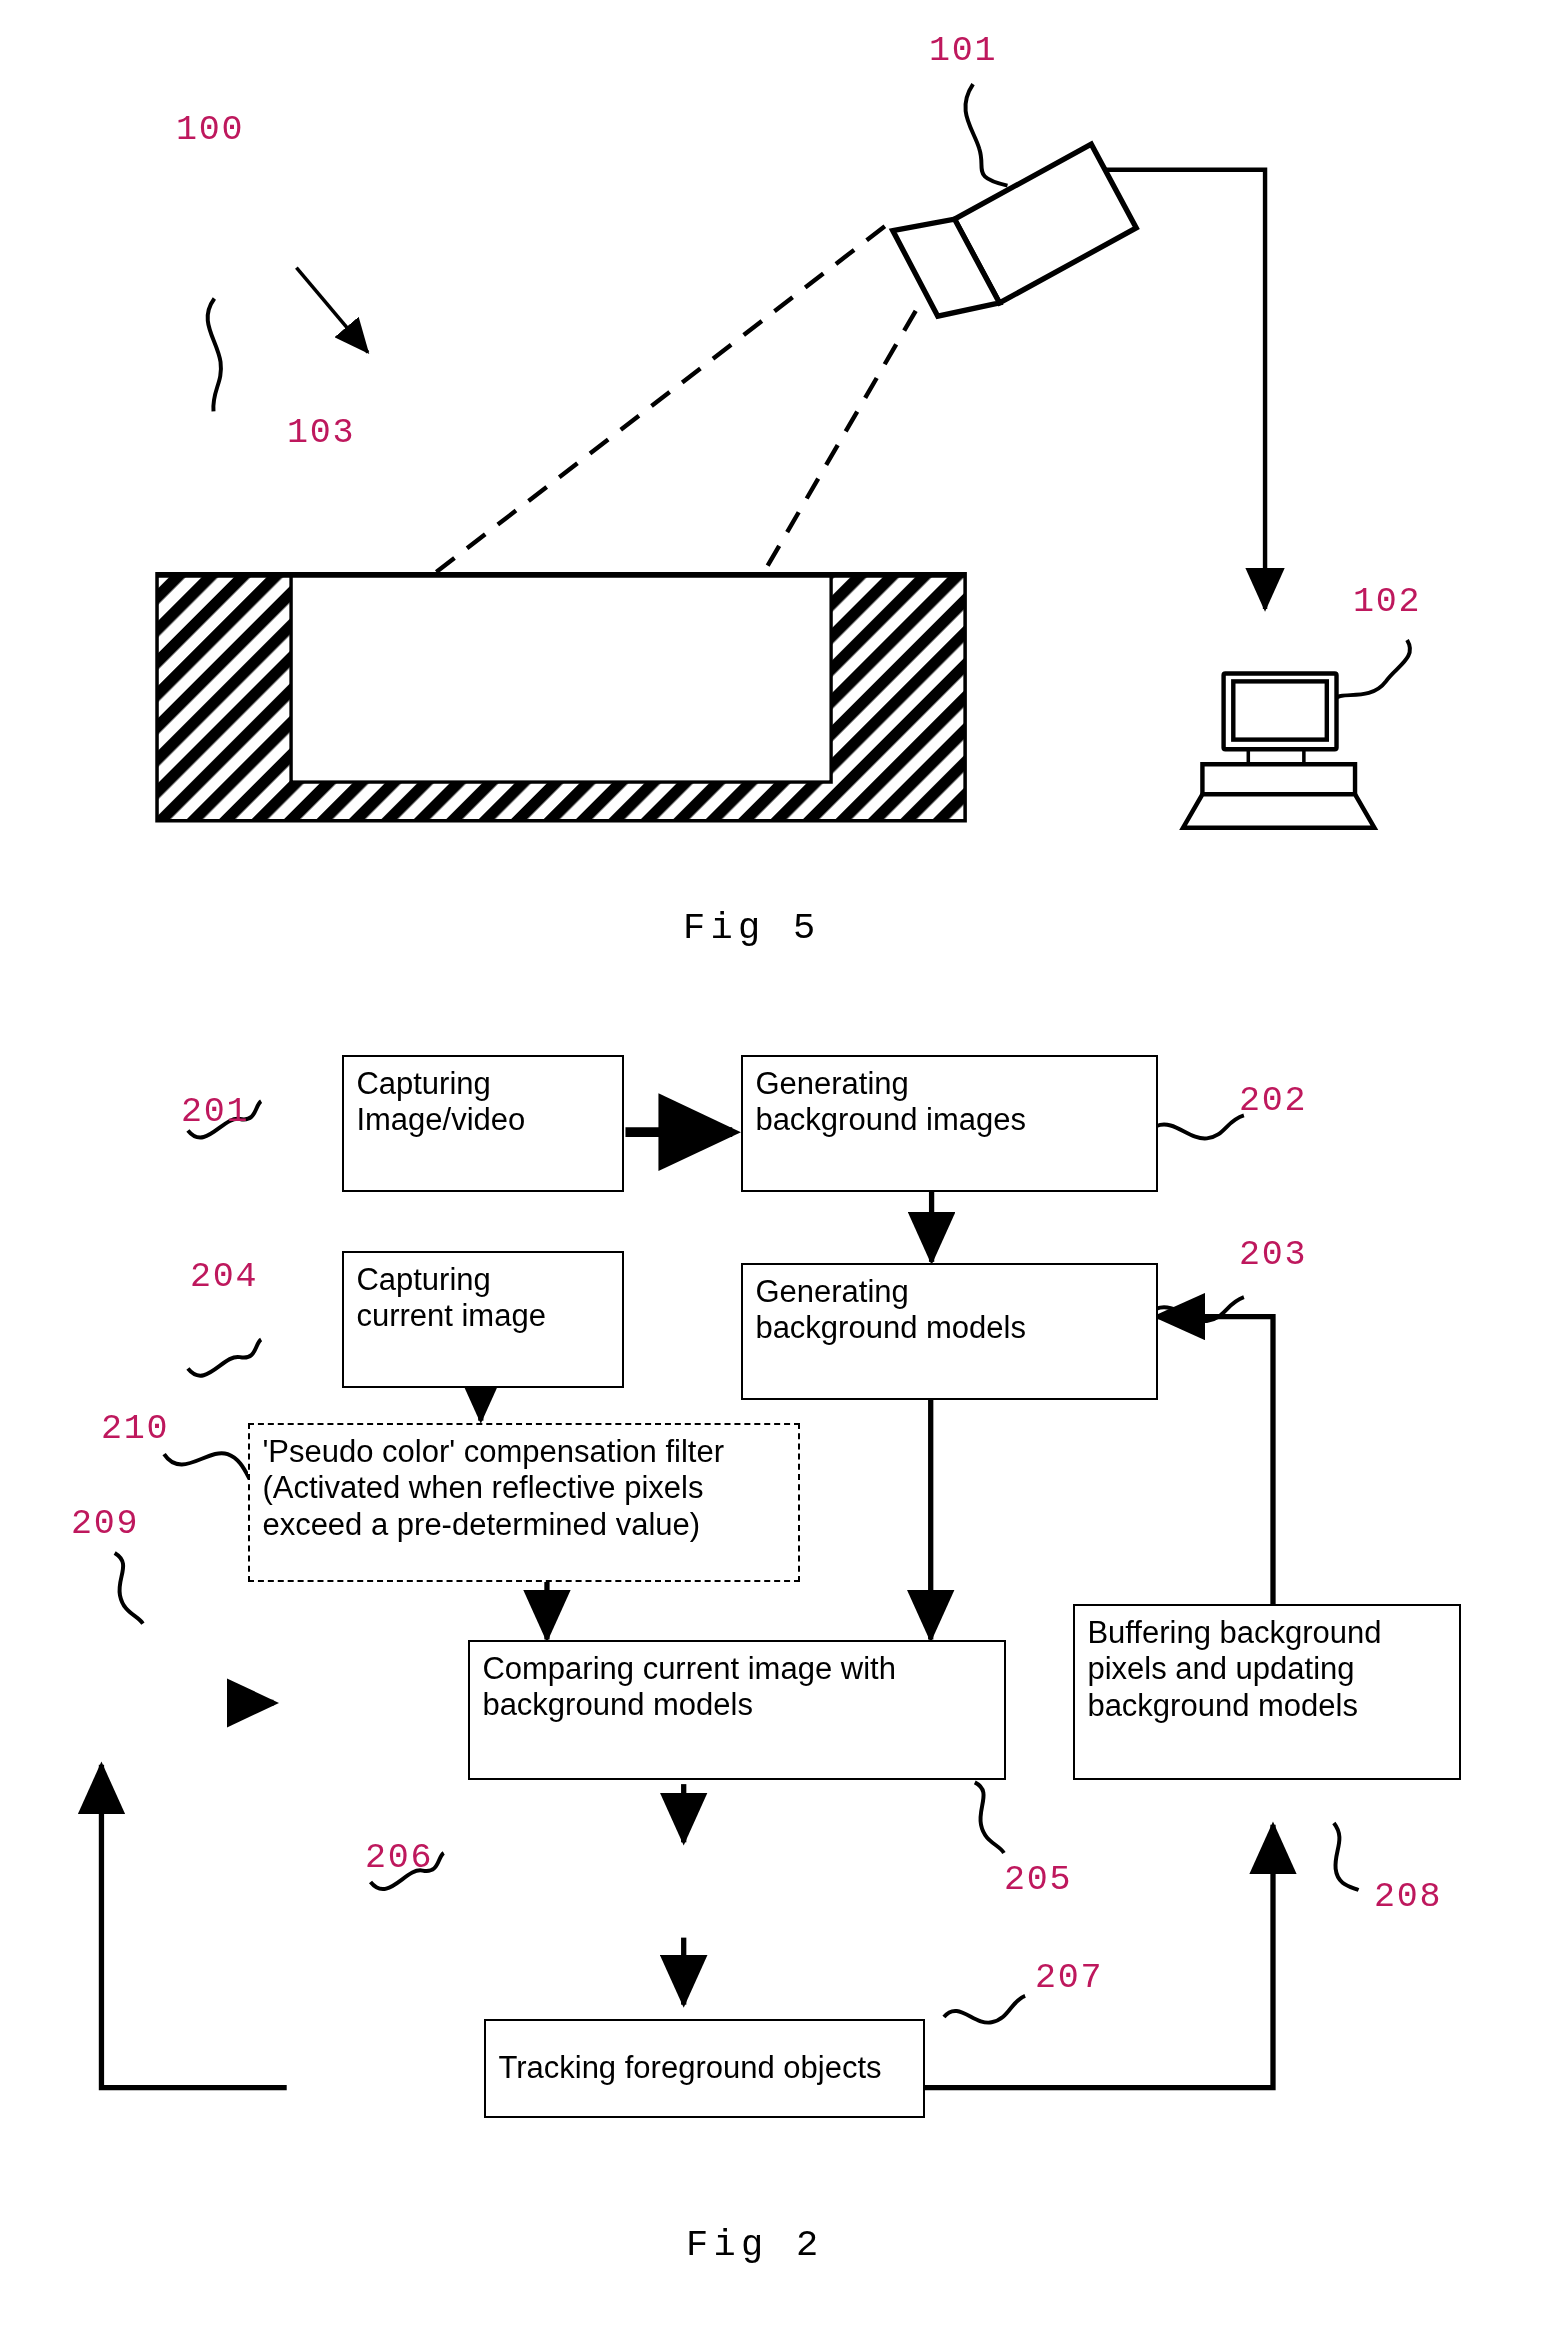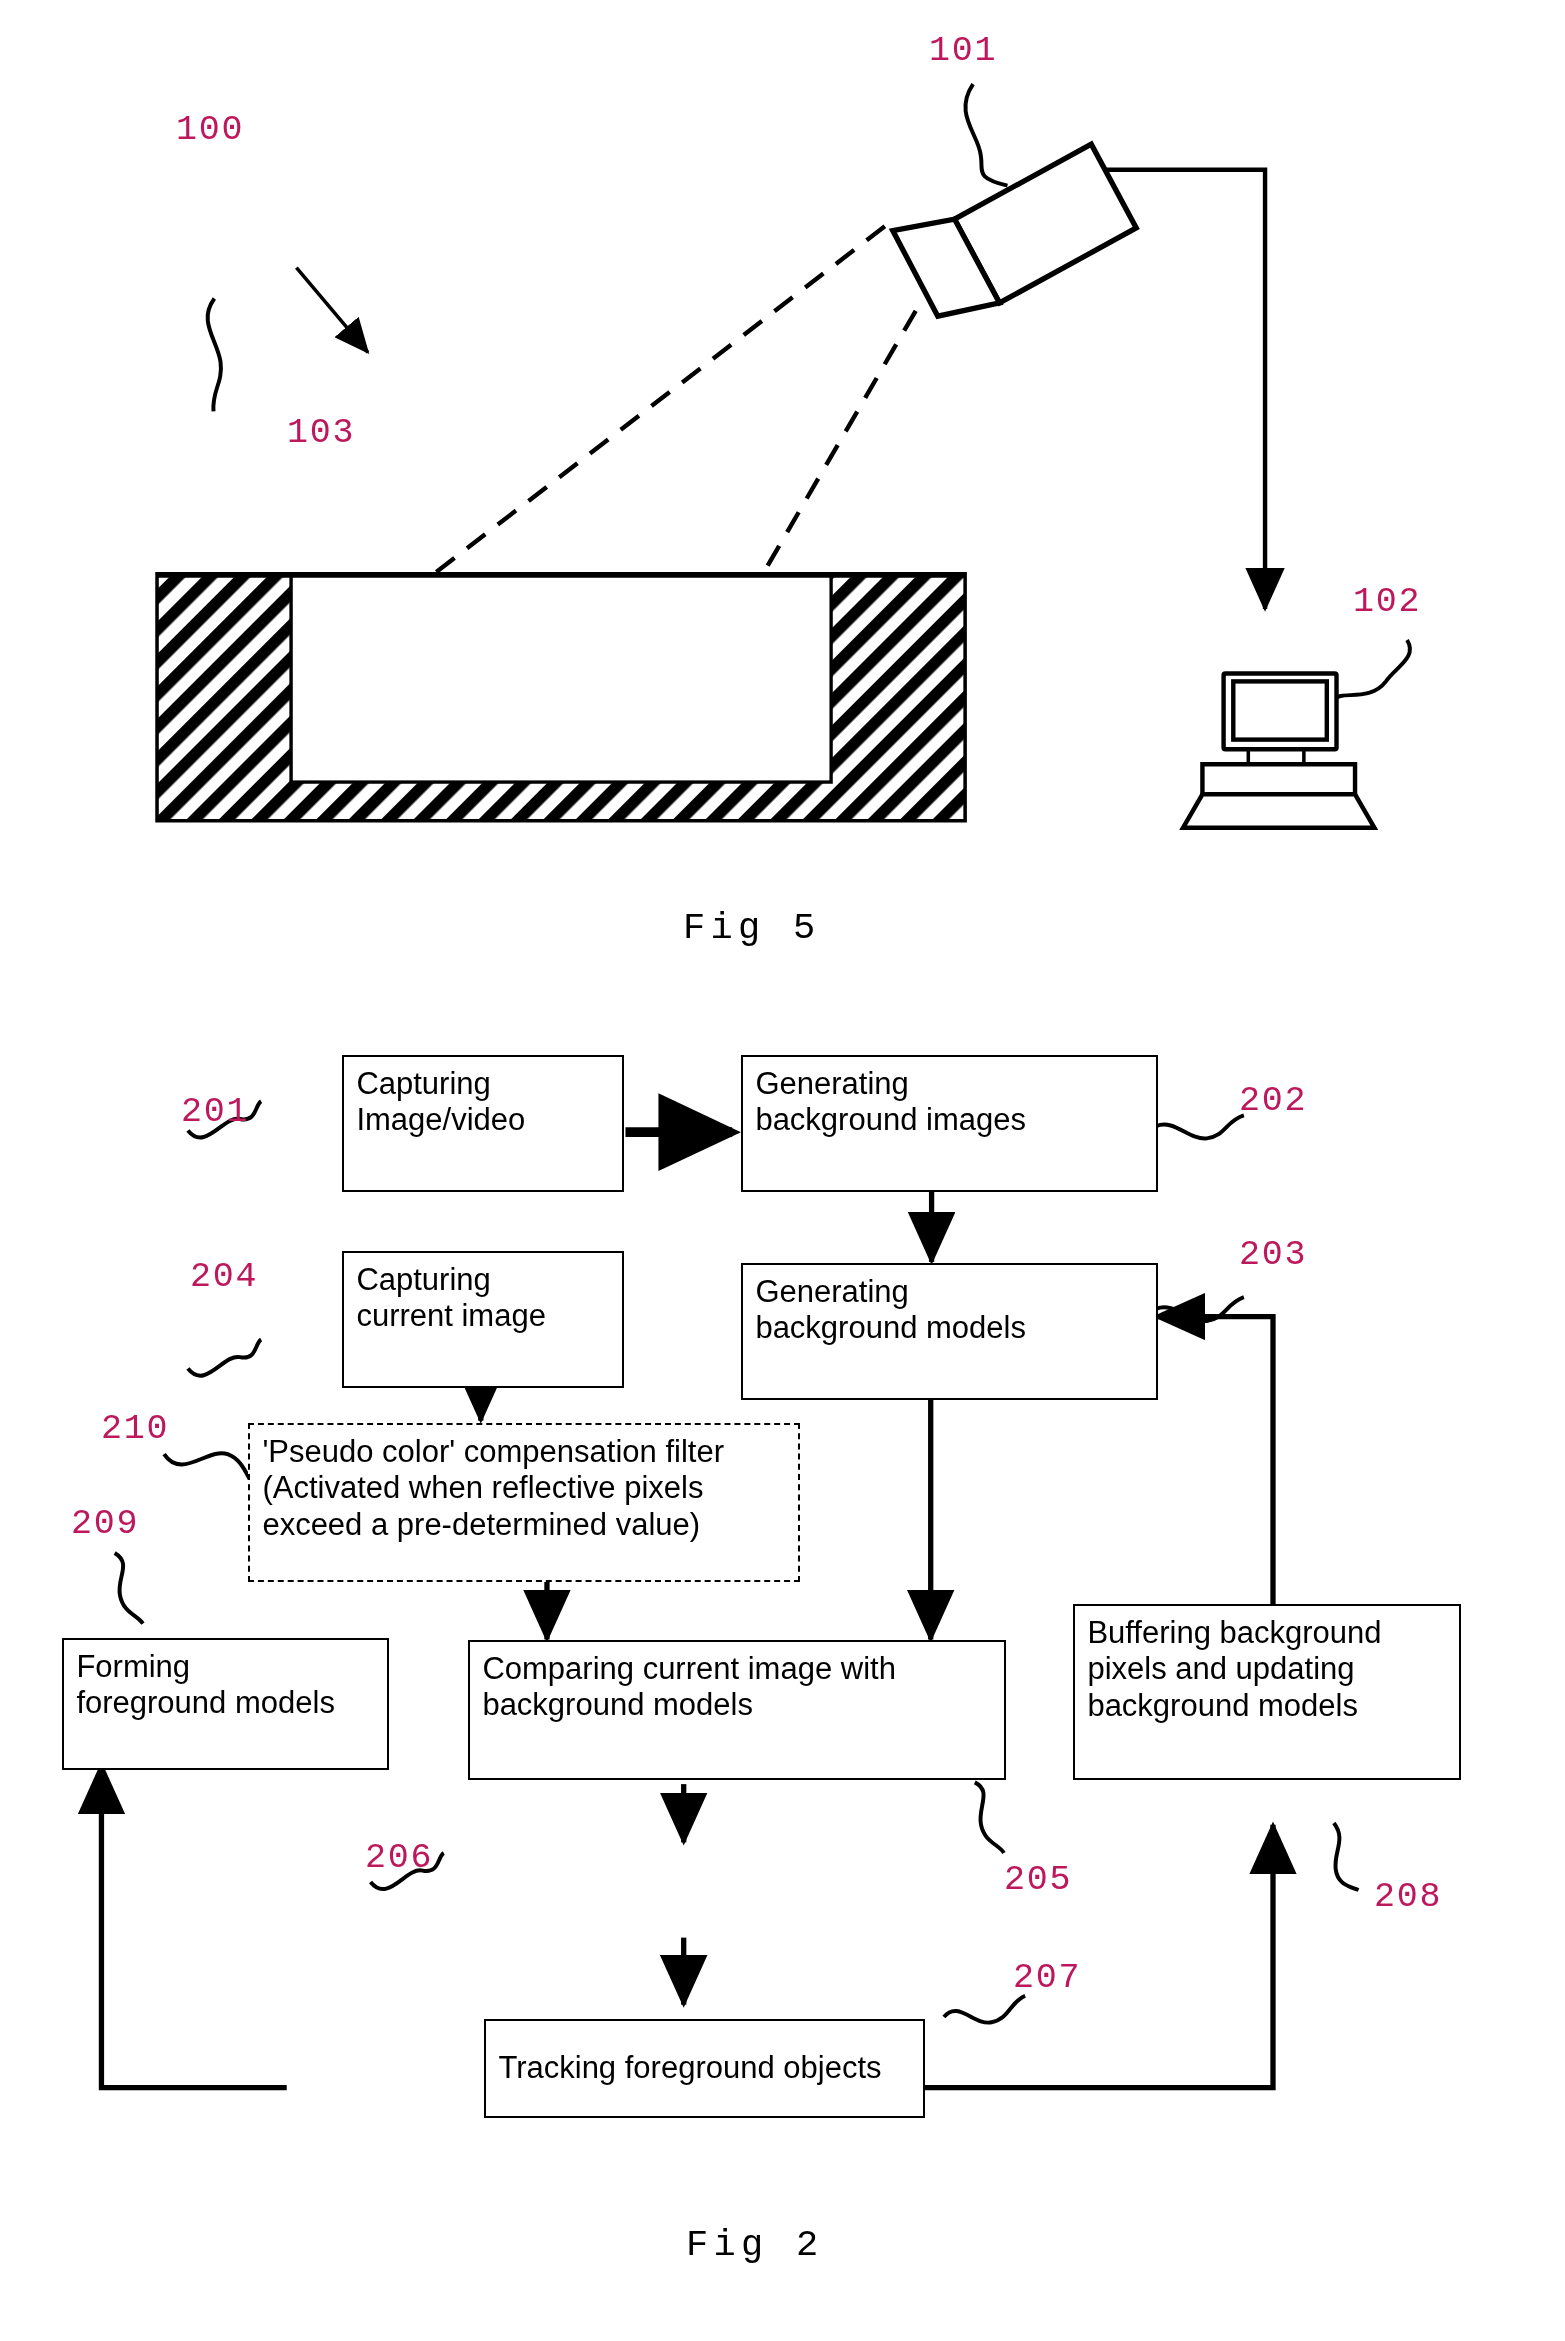--- a/index.html
+++ b/index.html
@@ -203,40 +203,38 @@
   <div class="fbox" style="left:741px; top:1263px; width:417px; height:137px;">Generating
 background models</div>
 
   <div class="fbox" style="left:342px; top:1251px; width:282px; height:137px;">Capturing
 current image</div>
 
   <div class="fbox dash" style="left:248px; top:1423px; width:552px; height:159px;">'Pseudo color' compensation filter
 (Activated when reflective pixels
 exceed a pre-determined value)</div>
 
-  <div class="fbox" style="left:62px; top:1638px; width:327px; height:132px;">Forming
-foreground models</div>
 
   <div class="fbox" style="left:468px; top:1640px; width:538px; height:140px;">Comparing current image with
 background models</div>
 
   <div class="fbox" style="left:1073px; top:1604px; width:388px; height:176px;">Buffering background
 pixels and updating
 background models</div>
 
 
   <div class="fbox center1" style="left:484px; top:2019px; width:441px; height:99px;">Tracking foreground objects</div>
 
   <div class="ref" style="left:181px; top:1095px;">201</div>
   <div class="ref" style="left:1239px; top:1084px;">202</div>
   <div class="ref" style="left:1239px; top:1238px;">203</div>
   <div class="ref" style="left:190px; top:1260px;">204</div>
   <div class="ref" style="left:1004px; top:1863px;">205</div>
   <div class="ref" style="left:365px; top:1841px;">206</div>
-  <div class="ref" style="left:1013px; top:1961px;">207</div>
+  <div class="ref" style="left:1035px; top:1961px;">207</div>
   <div class="ref" style="left:1374px; top:1880px;">208</div>
   <div class="ref" style="left:71px; top:1507px;">209</div>
   <div class="ref" style="left:101px; top:1412px;">210</div>
 
   <div class="figcap" style="left:686px; top:2227px;">Fig 2</div>
 
 </div>
 
 
 </body></html>

